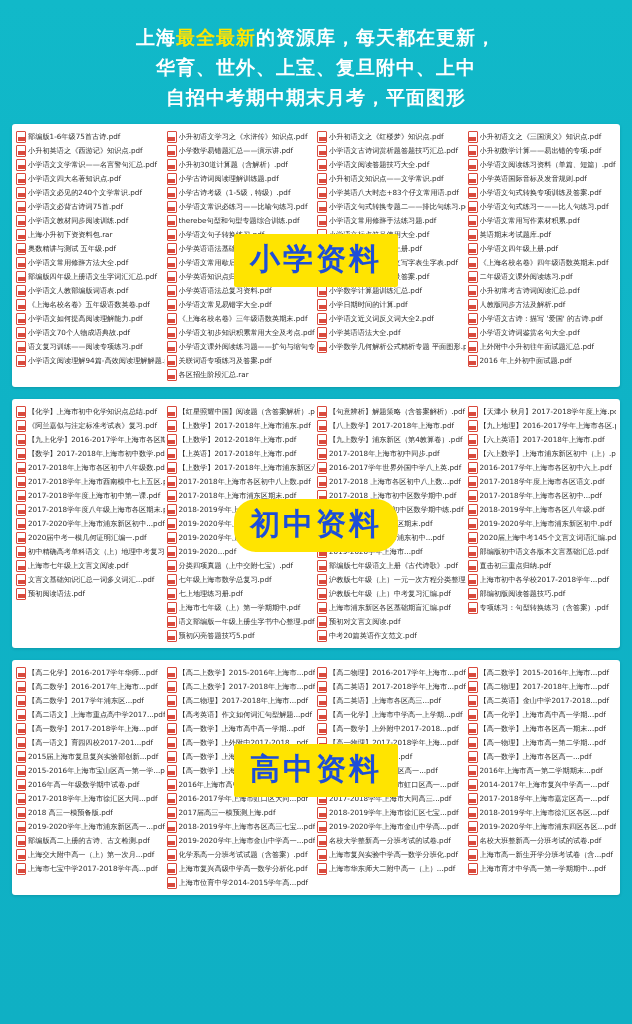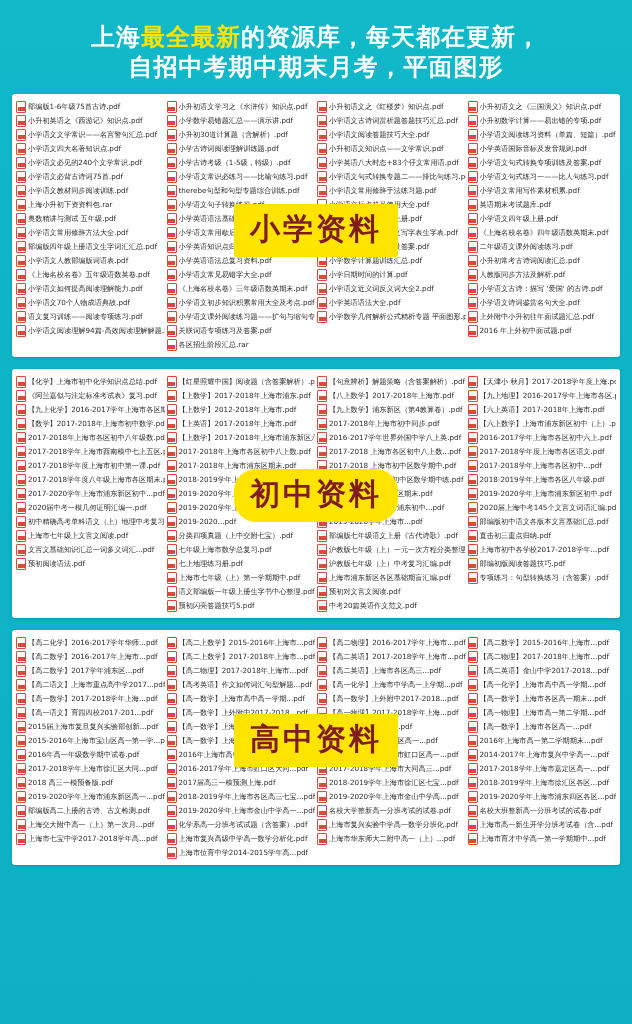--- a/index.html
+++ b/index.html
@@ -21,21 +21,21 @@
     position: relative;
     box-sizing: border-box;
   }
   
   .header {
     padding: 22px 10px 12px 10px;
     text-align: center;
     color: #ffffff;
   }
   .header .line {
-    font-size: 24px;
+    font-size: 19px;
     font-weight: bold;
     line-height: 30px;
     letter-spacing: 1px;
     white-space: nowrap;
   }
   .header .hl {
     color: #ffe400;
   }
   
   .panel {
@@ -95,40 +95,41 @@
     text-overflow: clip;
     white-space: nowrap;
     transform-origin: left center;
   }
   
   .stamp {
     position: absolute;
     left: 50%;
     transform: translateX(-50%);
     background: #ffe400;
-    color: #7f1d1d;
+    color: #1d4ed8;
     font-size: 30px;
     font-weight: bold;
     letter-spacing: 3px;
     padding: 5px 16px 7px 16px;
     border-radius: 2px;
     white-space: nowrap;
     font-family: "DejaVu Sans", sans-serif;
   }
   .stamp-1 { top: 110px; }
   .stamp-2 { top: 100px; border-radius: 22px; }
   .stamp-3 { top: 84px; }
 </style>
 </head>
 <body>
 
 <div class="page">
 
   <div class="header">
     <div class="line"><span>上海</span><span class="hl">最全最新</span><span>的资源库，每天都在更新，</span></div>
+    <div class="line">华育、世外、上宝、复旦附中、上中</div>
     <div class="line">自招中考期中期末月考，平面图形</div>
   </div>
 
   <div class="panel">
     <div class="cols" id="p0">
         <div class="col">
           <div class="fileitem">
             <span class="ficon"></span>
             <span class="fname">部编版1-6年级75首古诗.pdf</span>
           </div>

